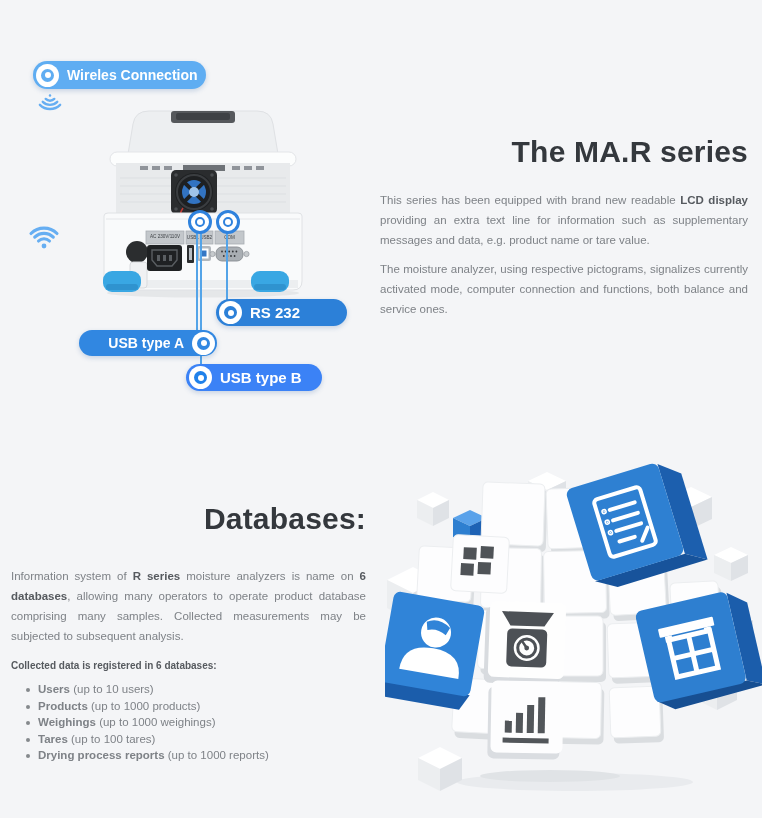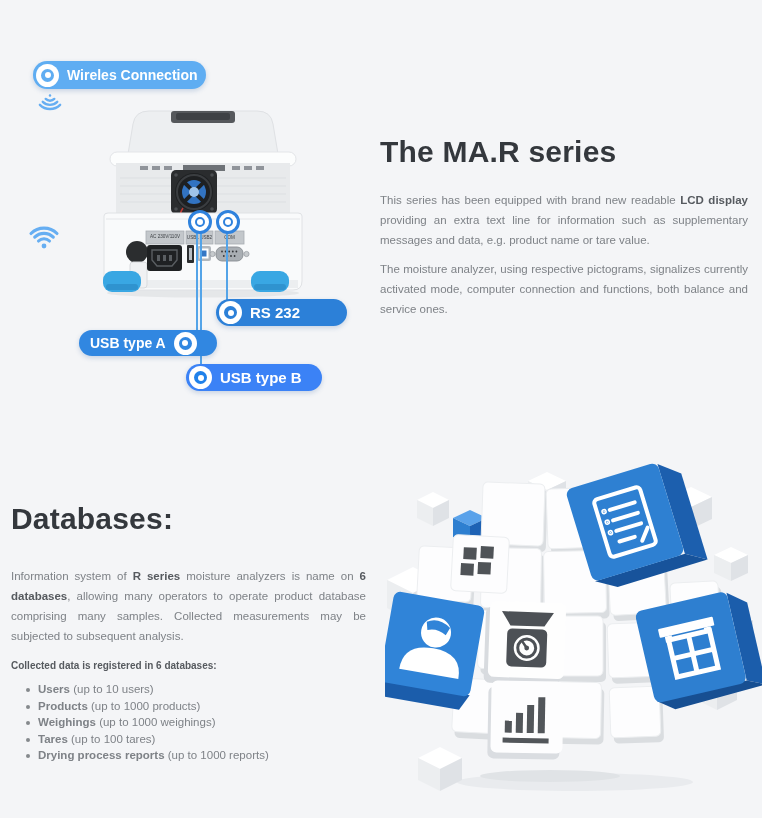--- a/index.html
+++ b/index.html
@@ -7,21 +7,21 @@
     width:762px;height:818px;overflow:hidden;
     background:#f4f5f7;
     font-family:"Liberation Sans", sans-serif;
     position:relative;
   }
   .page{position:relative;width:762px;height:818px;}
   .abs{position:absolute;}
 
   
   .mar-text{position:absolute;left:380px;top:135px;width:368px;}
-  h1,h2{margin:0;font-size:30px;font-weight:700;color:#34383d;letter-spacing:.2px;}
+  h1,h2{margin:0;font-size:30px;font-weight:700;color:#34383d;letter-spacing:.2px;text-align:right;}
   h1{margin-bottom:21px;}
   .rich, p.body{font-size:11.5px;color:#7e8287;line-height:20px;text-align:justify;margin:0 0 9px 0;}
   .rich b, p.body b, .bold-dark{color:#565a5f;font-weight:700;}
   p.p2{margin-bottom:27px;}
   p.p3{line-height:23px;text-align:left;margin-bottom:0;}
   .sup{font-size:7.5px;vertical-align:6px;font-weight:700;color:#565a5f;}
 
   .db-text{position:absolute;left:11px;top:502px;width:355px;}
   .db-text h2{margin-bottom:30px;}
   .list-heading{font-size:10px;font-weight:700;color:#565a5f;margin:14px 0 0 0;}
@@ -31,21 +31,21 @@
 
   
   .pill{position:absolute;display:flex;align-items:center;border-radius:15px;color:#fff;
         font-weight:700;font-size:14px;z-index:4;box-shadow:0 2px 5px rgba(40,90,160,.22);}
   .pill .label{padding:0 11px 1px 8px;white-space:nowrap;}
   .ring{width:23px;height:23px;border-radius:50%;background:#fff;display:flex;align-items:center;justify-content:center;flex:0 0 auto;margin-left:3px;}
   .ring .r2{width:13px;height:13px;border-radius:50%;background:var(--pc);display:flex;align-items:center;justify-content:center;}
   .ring .r3{width:6px;height:6px;border-radius:50%;background:#fff;}
   #pill-wireless{left:33px;top:61px;width:173px;height:28px;background:#5fadf2;text-align:right;--pc:#5fadf2;}
   #pill-rs232{left:216px;top:299px;width:131px;height:27px;background:#2c80d8;--pc:#2c80d8;font-size:15px;}
-  #pill-usba{left:79px;top:330px;width:138px;height:26px;background:#3187e1;--pc:#3187e1;justify-content:flex-start;}
+  #pill-usba{left:79px;top:330px;width:138px;height:26px;background:#3187e1;--pc:#3187e1;justify-content:flex-end;}
   #pill-usba .ring{margin-left:0;margin-right:2px;}
   #pill-usba .label{padding:0 8px 1px 11px;}
   #pill-usbb{left:186px;top:364px;width:136px;height:27px;background:#3b82f6;--pc:#2081ea;font-size:15px;}
 
   
   .cline{position:absolute;width:2px;background:#54a4e8;z-index:2;}
   .marker{position:absolute;width:24px;height:24px;border-radius:50%;background:#fff;border:3px solid #2f82dd;
           box-sizing:border-box;display:flex;align-items:center;justify-content:center;z-index:3;}
   .marker span{width:10px;height:10px;border-radius:50%;border:2px solid #2f82dd;box-sizing:border-box;background:#fff;}
 

